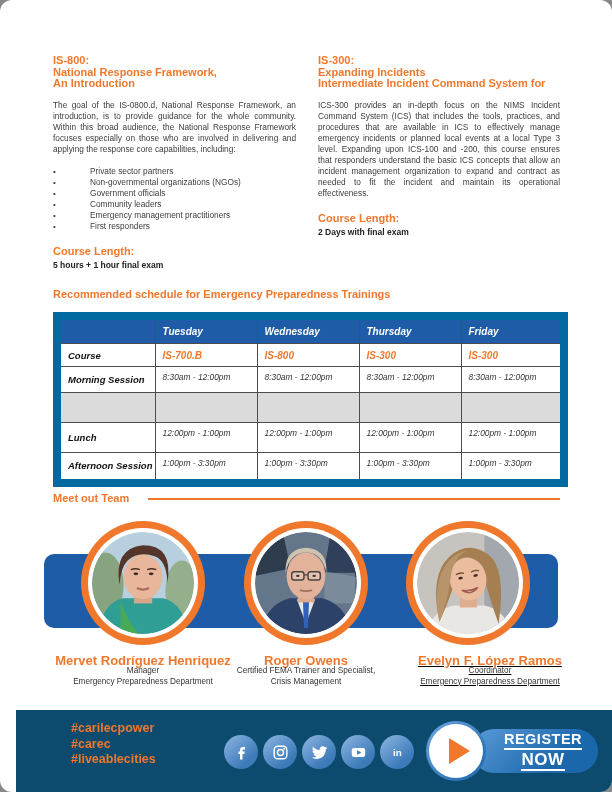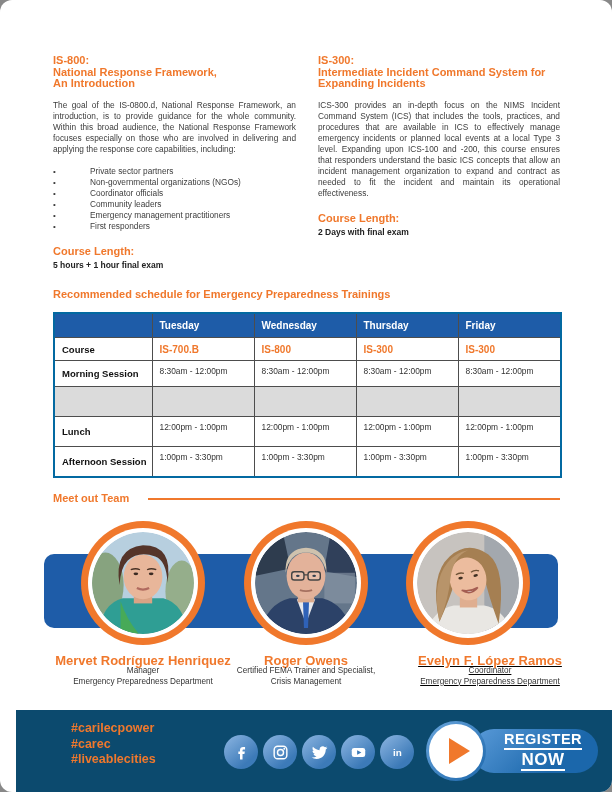--- a/index.html
+++ b/index.html
@@ -14,21 +14,21 @@
   .course-para{margin-top:10px;font-size:8.3px;line-height:11px;color:#3c3c3c;text-align:justify;}
   .bullets{margin-top:11px;}
   .bullet-row{display:flex;font-size:8.3px;line-height:11px;color:#3c3c3c;}
   .bullet-dot{width:37px;flex:0 0 37px;font-size:8px;}
   .course-length-h{margin-top:13px;color:#F0782C;font-weight:bold;font-size:11px;}
   .course-length-v{margin-top:3px;font-size:8.5px;font-weight:bold;color:#222;}
 
   
   .sched-heading{position:absolute;left:53px;top:288px;color:#F0782C;font-weight:bold;font-size:11px;}
   .sched-table{position:absolute;left:53px;top:312px;width:507px;border-collapse:collapse;
-               table-layout:fixed;border:2px solid #0369a1;}
+               table-layout:fixed;border:8px solid #0369a1;font-style:italic;}
   .sched-table td,.sched-table th{border:1px solid #4d4d4d;padding:0 0 0 7px;text-align:left;vertical-align:middle;}
   .sched-table th{background:#1E5CA8;color:#ffffff;font-size:10px;font-weight:bold;height:23px;}
   .row-label{font-size:9.5px;font-weight:bold;color:#111;}
   .cell-course{color:#F0782C;font-weight:bold;font-size:10px;}
   .cell-time{font-size:8.4px;color:#333;vertical-align:top !important;padding-top:5px !important;}
   .tr-course{height:23px;}
   .tr-session{height:26px;padding-left:17px;}
   .tr-spacer{height:30px;}
   .tr-spacer td{background:#dbdbdb;}
   .tr-lunch{height:30px;}
@@ -90,21 +90,21 @@
       <div class="bullet-row">
           <span class="bullet-dot">•</span>
           <span>Private sector partners</span>
         </div>
       <div class="bullet-row">
           <span class="bullet-dot">•</span>
           <span>Non-governmental organizations (NGOs)</span>
         </div>
       <div class="bullet-row">
           <span class="bullet-dot">•</span>
-          <span>Coordinator officials</span>
+          <span>Government officials</span>
         </div>
       <div class="bullet-row">
           <span class="bullet-dot">•</span>
           <span>Community leaders</span>
         </div>
       <div class="bullet-row">
           <span class="bullet-dot">•</span>
           <span>Emergency management practitioners</span>
         </div>
       <div class="bullet-row">
@@ -112,22 +112,22 @@
           <span>First responders</span>
         </div>
     </div>
     <div class="course-length-h">Course Length:</div>
     <div class="course-length-v">5 hours + 1 hour final exam</div>
   </div>
 
   <div class="col col-right">
     <div class="course-title">
       <div>IS-300:</div>
+      <div>Expanding Incidents</div>
       <div>Intermediate Incident Command System for</div>
-      <div>Expanding Incidents</div>
     </div>
     <div class="course-para">ICS-300 provides an in-depth focus on the NIMS Incident Command System (ICS) that includes the tools, practices, and procedures that are available in ICS to effectively manage emergency incidents or planned local events at a local Type 3 level. Expanding upon ICS-100 and -200, this course ensures that responders understand the basic ICS concepts that allow an incident management organization to expand and contract as needed to fit the incident and maintain its operational effectiveness.</div>
     <div class="course-length-h">Course Length:</div>
     <div class="course-length-v">2 Days with final exam</div>
   </div>
 
   <div class="sched-heading">Recommended schedule for Emergency Preparedness Trainings</div>
 
   <table class="sched-table">
     <colgroup>

